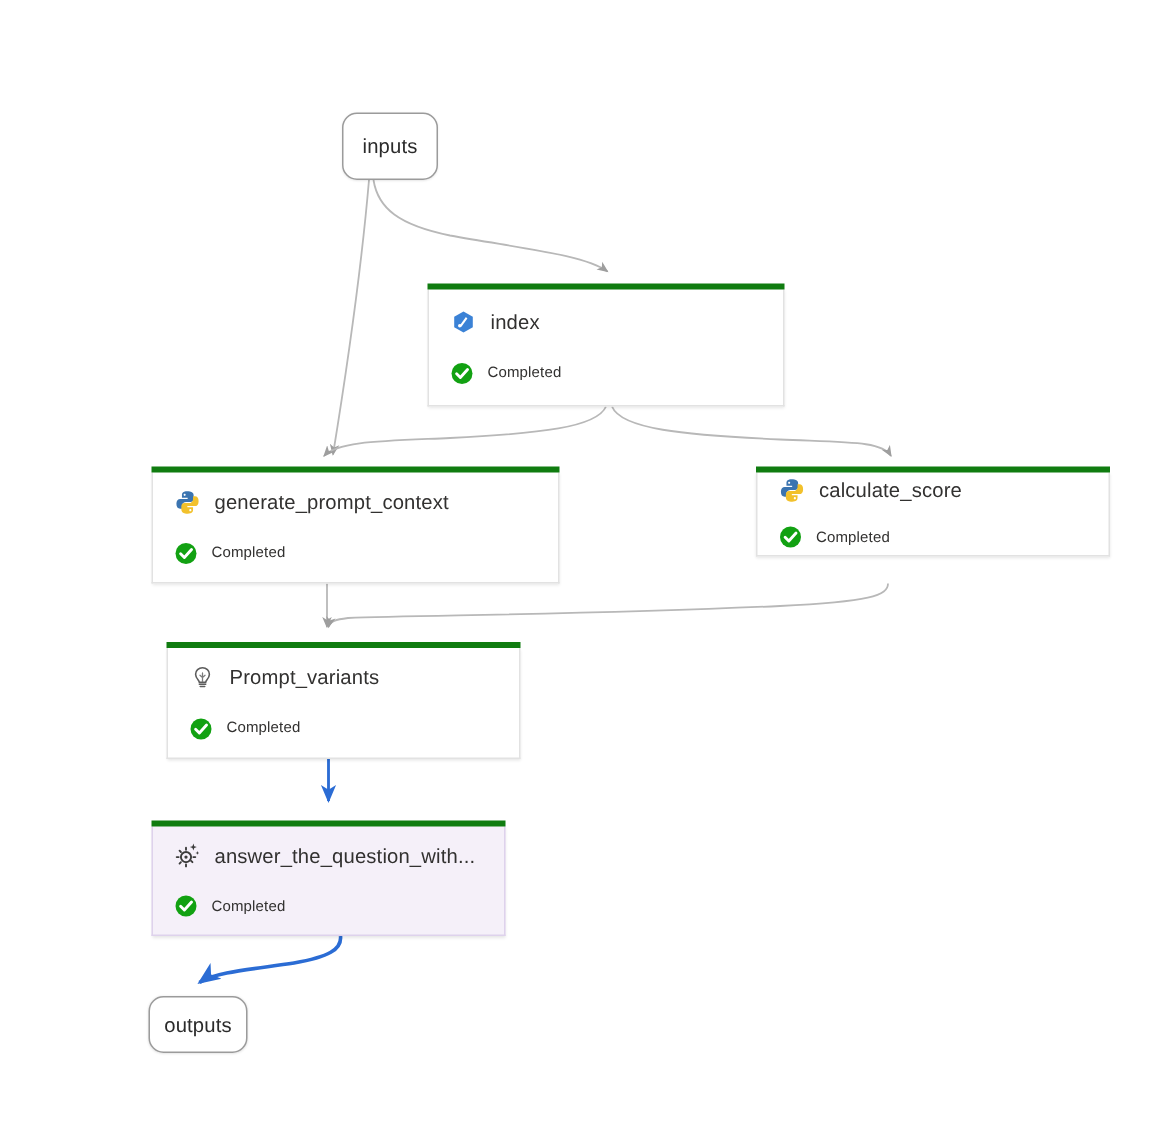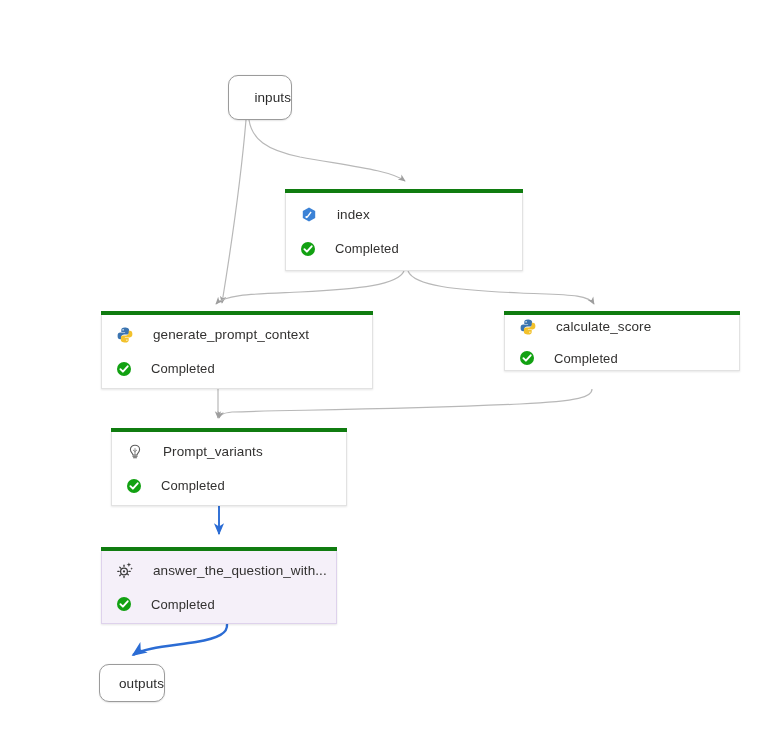--- a/index.html
+++ b/index.html
@@ -29,21 +29,21 @@
 
   
   .terminal {
     position: absolute;
     box-sizing: border-box;
     background: #ffffff;
     border: 1px solid #9b9b9b;
     border-radius: 10px;
     display: flex;
     align-items: center;
-    justify-content: flex-end;
+    justify-content: center;
     font-size: 13.5px;
     color: #2b2b2b;
     letter-spacing: 0.1px;
     box-shadow: 0 0.5px 1.5px rgba(0,0,0,0.10);
   }
 
   
   .node {
     position: absolute;
     box-sizing: border-box;
@@ -64,31 +64,31 @@
     position: absolute;
     left: -1px;
     right: -1px;
     top: -4px;
     height: 4px;
     background: #107c10;
   }
   .node-row {
     display: flex;
     align-items: center;
-    gap: 19px;
+    gap: 9px;
     height: 26px;
   }
   .node-title {
     font-size: 13.5px;
     color: #323130;
     letter-spacing: 0.1px;
     white-space: nowrap;
   }
   .node-status {
-    font-size: 13px;
+    font-size: 10px;
     color: #323130;
     letter-spacing: 0.1px;
   }
   .icon {
     width: 18px;
     height: 18px;
     flex: 0 0 18px;
     display: block;
   }
   .status-icon {

